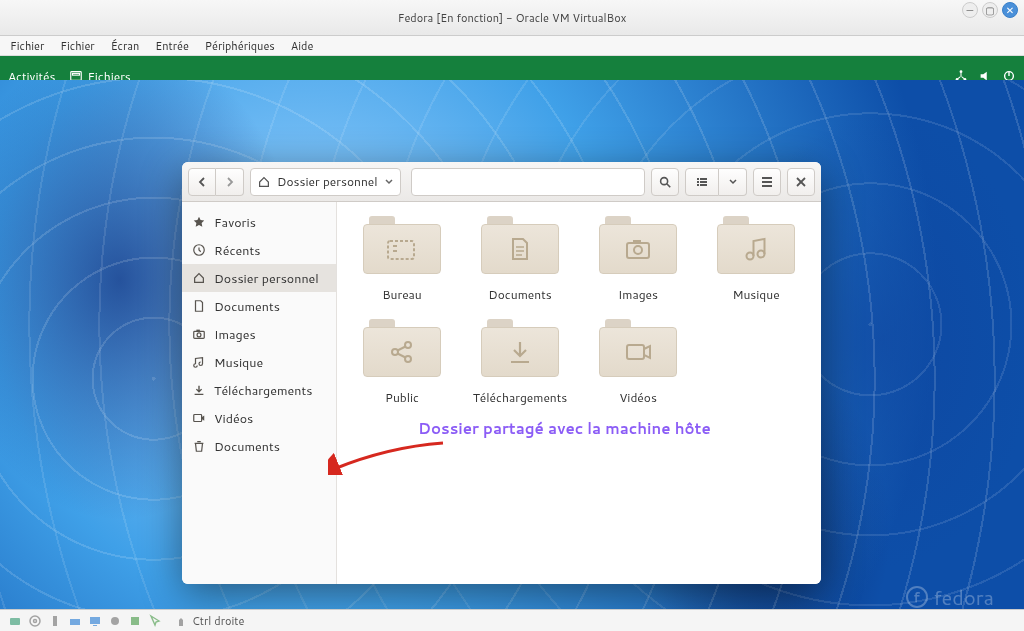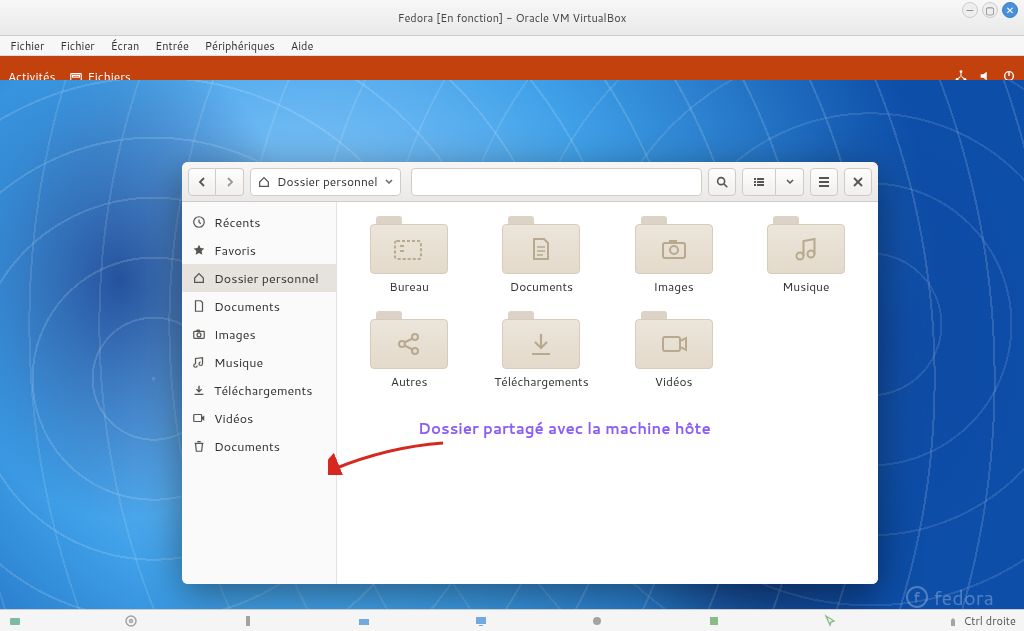--- a/index.html
+++ b/index.html
@@ -8,76 +8,76 @@
   
   .vbox-titlebar { height: 36px; background: linear-gradient(#f7f7f7,#e9e9e9); border-bottom:1px solid #ccc; display:flex; align-items:center; justify-content:center; font-size:11px; color:#444; position:relative;}
   .vbox-titlebar .controls { position:absolute; right:6px; top:2px; display:flex; gap:4px;}
   .vbox-titlebar .ctl { width:16px; height:16px; border-radius:8px; display:flex; align-items:center; justify-content:center; font-size:10px; color:#666; background:#eee; border:1px solid #ccc;}
   .vbox-titlebar .ctl.close { background:#4a90d9; color:#fff; border-color:#3a80c9;}
   .vbox-menubar { height:20px; background:#f7f7f7; display:flex; align-items:center; gap:16px; padding:0 10px; font-size:11px; color:#333; border-bottom:1px solid #ddd;}
   .vbox-menubar span { cursor:default; }
   
   
   .guest { position:relative; width:1024px; height:567px; overflow:hidden;}
-  .gnome-topbar { height:40px; background:#c2410c; color:#fff; display:flex; align-items:center; font-size:12px; padding:0 8px; justify-content:space-between;}
+  .gnome-topbar { height:40px; background:#15803d; color:#fff; display:flex; align-items:center; font-size:12px; padding:0 8px; justify-content:space-between;}
   .gnome-topbar .left { display:flex; gap:14px; align-items:center;}
-  .gnome-topbar .left .app { display:flex; align-items:flex-end; gap:4px; font-weight:500;}
+  .gnome-topbar .left .app { display:flex; align-items:center; gap:4px; font-weight:500;}
   .gnome-topbar .center { position:absolute; left:50%; transform:translateX(-50%); font-size:12px;margin-top:41px;}
   .gnome-topbar .right { display:flex; gap:10px; align-items:center;}
   .gnome-topbar .ico { width:14px; height:14px; }
   
   .wallpaper { position:absolute; top:24px; left:0; right:0; bottom:0;
     background:
       radial-gradient(ellipse 300px 400px at 120px 200px, rgba(10,40,120,0.7), transparent 60%),
       radial-gradient(ellipse 260px 380px at 880px 260px, rgba(15,70,160,0.65), transparent 60%),
       radial-gradient(ellipse 200px 280px at 760px 450px, rgba(8,30,90,0.55), transparent 65%),
       radial-gradient(circle at 30% 40%, #9fd4ff, #3fa0e8 40%, #0d4ea8 80%),
       linear-gradient(135deg,#5ab9f5,#0d63c0);
   }
   .wallpaper::before, .wallpaper::after{ content:""; position:absolute; inset:0; background:
      repeating-radial-gradient(circle at 15% 55%, rgba(255,255,255,0.15) 0 2px, transparent 2px 60px),
      repeating-radial-gradient(circle at 85% 45%, rgba(255,255,255,0.12) 0 2px, transparent 2px 70px);
      mix-blend-mode: screen; opacity:0.45; }
   .fedora-mark { position:absolute; right:30px; bottom:12px; color:rgba(255,255,255,0.28); font-size:20px; font-weight:500; display:flex; align-items:center; gap:6px;}
   .fedora-mark .f { width:22px; height:22px; border:2px solid rgba(255,255,255,0.28); border-radius:11px; display:flex; align-items:center; justify-content:center; font-weight:bold; font-size:13px;}
   
   
-  .nautilus { position:absolute; top:106px; left:182px; width:696px; height:422px; background:#fafafa; border-radius:6px; box-shadow:0 10px 40px rgba(0,0,0,0.45); display:flex; flex-direction:column; overflow:hidden;}
+  .nautilus { position:absolute; top:106px; left:182px; width:639px; height:422px; background:#fafafa; border-radius:6px; box-shadow:0 10px 40px rgba(0,0,0,0.45); display:flex; flex-direction:column; overflow:hidden;}
   .headerbar { height:40px; background:linear-gradient(#f7f6f5,#ebe9e7); border-bottom:1px solid #cfcbc7; display:flex; align-items:center; padding:0 6px; gap:6px;}
   .hb-btn { height:28px; min-width:28px; border:1px solid #cfcbc7; background:linear-gradient(#fefefe,#f1efed); border-radius:4px; display:flex; align-items:center; justify-content:center; color:#555; font-size:14px;}
   .hb-group { display:flex; }
   .hb-group .hb-btn { border-radius:0;}
   .hb-group .hb-btn:first-child{ border-radius:4px 0 0 4px;}
   .hb-group .hb-btn:last-child{ border-radius:0 4px 4px 0; border-left:none;}
   .pathbar { flex:0 0 auto; height:28px; border:1px solid #cfcbc7; border-radius:4px; background:#fff; display:flex; align-items:center; padding:0 6px; gap:6px; font-size:12px; color:#333;}
   .searchbar { flex:1; height:28px; border:1px solid #cfcbc7; border-radius:4px; background:#fff; margin-left:4px;}
   .headerbar .right-cluster { display:flex; gap:6px; align-items:center;}
   
   .nautilus-body { flex:1; display:flex; min-height:0;}
   .sidebar { width:155px; background:#fafafa; border-right:1px solid #e4e1de; padding:6px 0; font-size:12.5px; color:#333; overflow:auto;}
   .side-item { display:flex; align-items:center; gap:8px; padding:5px 10px; cursor:default; position:relative;}
   .side-item.selected { background:#e6e3df; }
   .side-item .si-icon { width:14px; height:14px; color:#58544f; flex-shrink:0; display:flex; align-items:center; justify-content:center;}
   .side-item .eject { position:absolute; right:6px; width:18px; height:18px; border-radius:9px; display:flex; align-items:center; justify-content:center; color:#666; background:#f2efed;}
   .side-sep { height:8px; }
   
   .content { flex:1; background:#fff; padding:14px 16px; overflow:auto;}
   .grid { display:grid; grid-template-columns: repeat(4, 1fr); gap:16px 20px;}
-  .folder { display:flex; flex-direction:column; align-items:center; gap:4px; font-size:12px; color:#333;}
+  .folder { display:flex; flex-direction:column; align-items:center; gap:12px; font-size:12px; color:#333;}
   .folder .ficon { width:78px; height:58px; position:relative;}
   .folder .ftab { position:absolute; top:0; left:6px; width:26px; height:10px; background:#dcd3c6; border-radius:3px 3px 0 0;}
   .folder .fbody { position:absolute; top:8px; left:0; right:0; bottom:0; background:linear-gradient(#ece5da,#e3dacb); border-radius:4px; display:flex; align-items:center; justify-content:center; border:1px solid #d6ccbb;}
   .folder .fglyph { color:#b8a98f; }
   
   
   .annot { position:absolute; top:362px; left:418px; color:#8b5cf6; font-weight:700; font-size:15px; white-space:nowrap;}
   .arrow { position:absolute; top:383px; left:328px; width:120px; height:36px; pointer-events:none;}
   
   
-  .vbox-status { position:absolute; left:0; right:0; bottom:0; height:22px; background:#f5f5f5; border-top:1px solid #ccc; display:flex; align-items:center; justify-content:space-between; padding:0 8px; gap:6px; font-size:11px; color:#555;}
+  .vbox-status { position:absolute; left:0; right:0; bottom:0; height:22px; background:#f5f5f5; border-top:1px solid #ccc; display:flex; align-items:center; justify-content:flex-start; padding:0 8px; gap:6px; font-size:11px; color:#555;}
   .vbox-status .sicon { width:14px; height:14px; opacity:0.75;}
   .vbox-status .hostkey { display:flex; align-items:center; gap:4px; margin-left:6px;}
 
   svg { display:block; }
 </style>
 </head>
 <body>
 
 <div class="vbox-titlebar">
   <span>Fedora [En fonction] - Oracle VM VirtualBox</span>
@@ -196,33 +196,33 @@
             </svg>
           </div>
       </div>
     </div>
 
     <div class="nautilus-body">
       <div class="sidebar" id="sidebar">
           <div class="side-item">
             <span class="si-icon">
               <svg width="14" height="14" viewBox="0 0 16 16">
+                <path d="M8 2l1.8 3.8 4.2.5-3 2.9.8 4.1L8 11.3 4.2 13.3 5 9.2 2 6.3l4.2-.5z" fill="currentColor"></path>
+              </svg>
+            </span>
+            <span>Favoris</span>
+          </div>
+          <div class="side-item">
+            <span class="si-icon">
+              <svg width="14" height="14" viewBox="0 0 16 16">
                 <circle cx="8" cy="8" r="6" fill="none" stroke="currentColor" stroke-width="1.4"></circle>
                 <path d="M8 5v3l2 2" stroke="currentColor" stroke-width="1.4" fill="none"></path>
               </svg>
             </span>
             <span>Récents</span>
-          </div>
-          <div class="side-item">
-            <span class="si-icon">
-              <svg width="14" height="14" viewBox="0 0 16 16">
-                <path d="M8 2l1.8 3.8 4.2.5-3 2.9.8 4.1L8 11.3 4.2 13.3 5 9.2 2 6.3l4.2-.5z" fill="currentColor"></path>
-              </svg>
-            </span>
-            <span>Favoris</span>
           </div>
           <div class="side-item selected">
             <span class="si-icon">
               <svg width="14" height="14" viewBox="0 0 16 16">
                 <path d="M3 8l5-5 5 5v5H3z" fill="none" stroke="currentColor" stroke-width="1.4"></path>
               </svg>
             </span>
             <span>Dossier personnel</span>
           </div>
           <div class="side-item">
@@ -336,21 +336,21 @@
                 <div class="ftab"></div>
                 <div class="fbody">
                   <svg class="fglyph" width="42" height="40" viewBox="0 0 42 40">
                     <circle cx="14" cy="20" r="3" fill="none" stroke="currentColor" stroke-width="2"></circle>
                     <circle cx="27" cy="13" r="3" fill="none" stroke="currentColor" stroke-width="2"></circle>
                     <circle cx="27" cy="27" r="3" fill="none" stroke="currentColor" stroke-width="2"></circle>
                     <path d="M16.5 18.5l8-4M16.5 21.5l8 4" stroke="currentColor" stroke-width="2"></path>
                   </svg>
                 </div>
               </div>
-              <span>Autres</span>
+              <span>Public</span>
             </div>
             <div class="folder">
               <div class="ficon">
                 <div class="ftab"></div>
                 <div class="fbody">
                   <svg class="fglyph" width="42" height="40" viewBox="0 0 42 40">
                     <path d="M21 10v14M15 18l6 6 6-6M12 30h18" fill="none" stroke="currentColor" stroke-width="2.2"></path>
                   </svg>
                 </div>
               </div>

